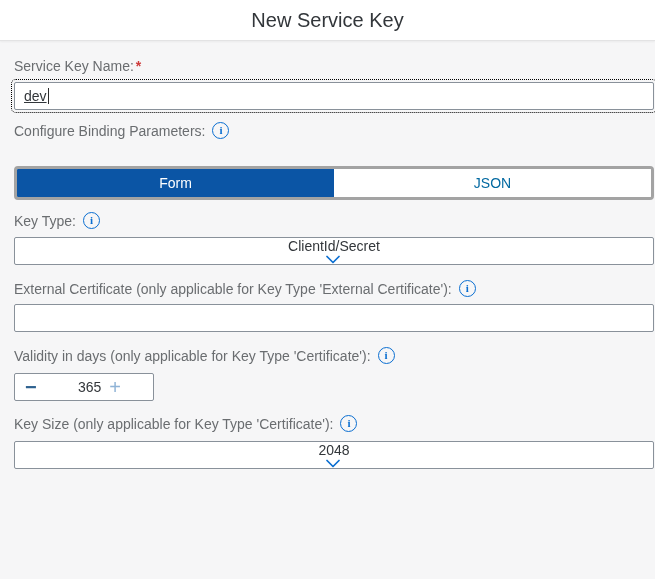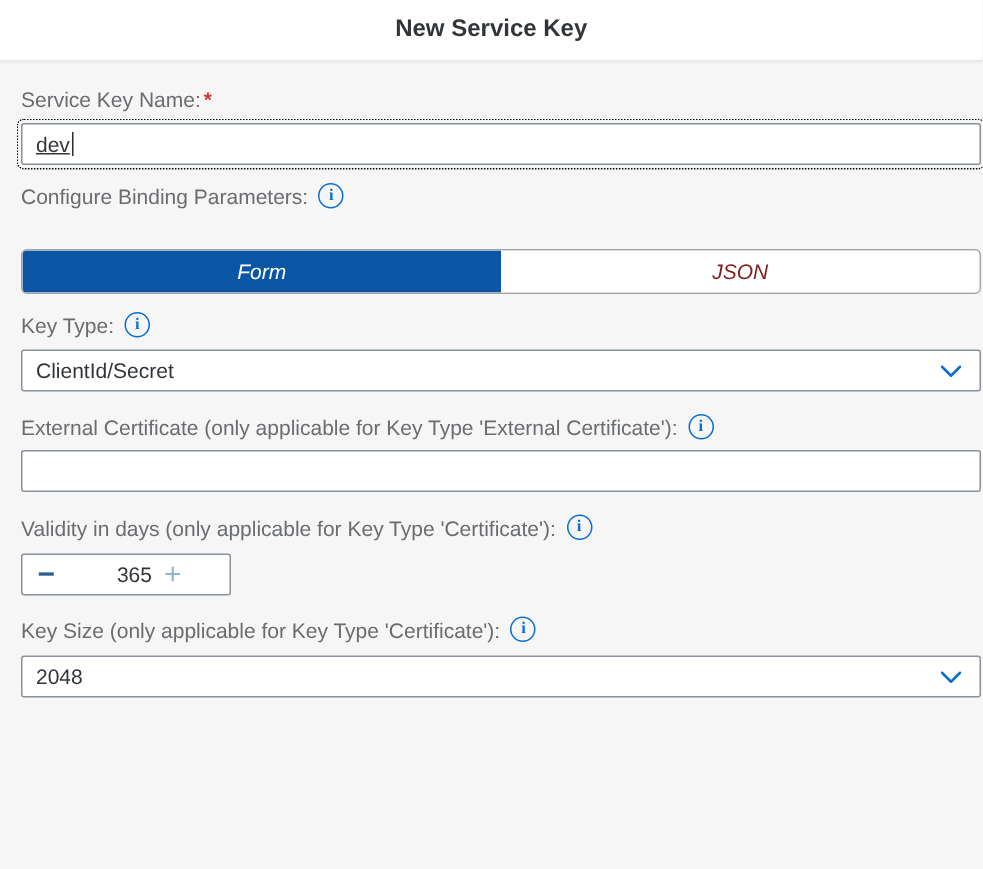--- a/index.html
+++ b/index.html
@@ -14,23 +14,23 @@
   .dialog-header {
     background: #ffffff;
     height: 40px;
     display: flex;
     align-items: center;
     justify-content: center;
     border-bottom: 1px solid #e3e3e4;
     box-shadow: 0 1px 2px rgba(0,0,0,0.05);
   }
   .dialog-title {
-    font-size: 16px;
+    font-size: 20px;
     color: #32363a;
-    font-weight: 700;
+    font-weight: 400;
   }
   .content {
     padding: 0 1px 0 14px;
   }
   .field-label {
     font-size: 14px;
     color: #6a6d70;
     line-height: 16px;
     display: flex;
     align-items: center;
@@ -78,39 +78,39 @@
     display: inline-block;
     width: 1px;
     height: 16px;
     background: #2b2b2b;
     margin-left: 1px;
   }
   .select-input {
     padding: 0 9px;
     justify-content: space-between;
     cursor: pointer;
+    flex-direction: column;
   }
   .chevron-wrap { display: flex; align-items: center; margin-right: 3px; }
   .segmented {
     display: flex;
     height: 28px;
-    border: 1px solid #a3a3a3;
+    border: 3px solid #a3a3a3;
     border-radius: 4px;
     overflow: hidden;
     background: #ffffff;
-    font-style: italic;
   }
   .segment {
     flex: 1 1 50%;
     display: flex;
     align-items: center;
     justify-content: center;
     font-size: 14px;
     cursor: pointer;
-    color: #7f1d1d;
+    color: #0369a1;
     background: #ffffff;
   }
   .segment.selected {
     background: #0b55a5;
     color: #ffffff;
   }
   .stepper {
     width: 140px;
     box-sizing: border-box;
     height: 28px;

